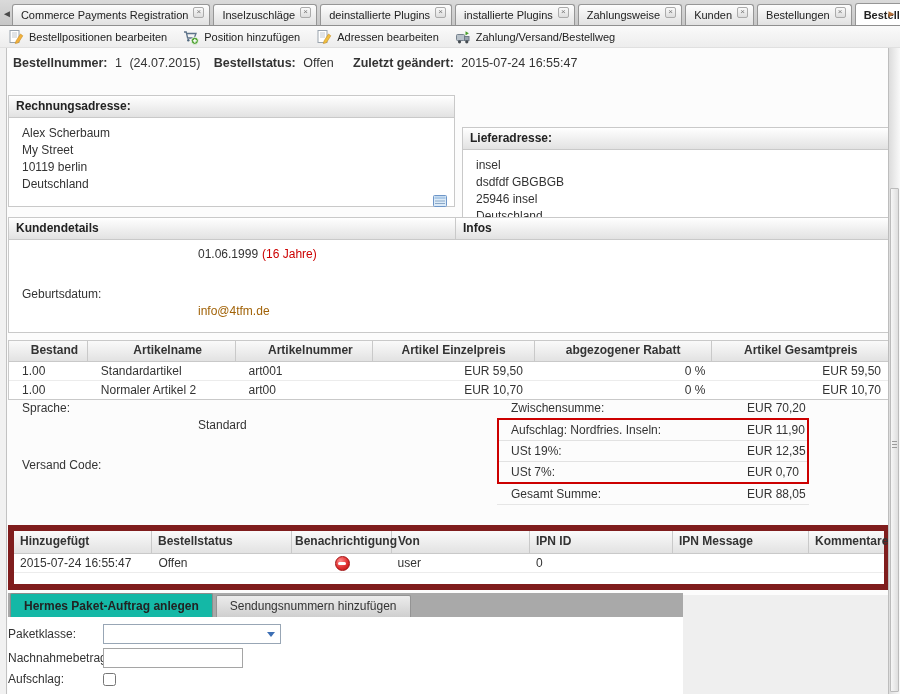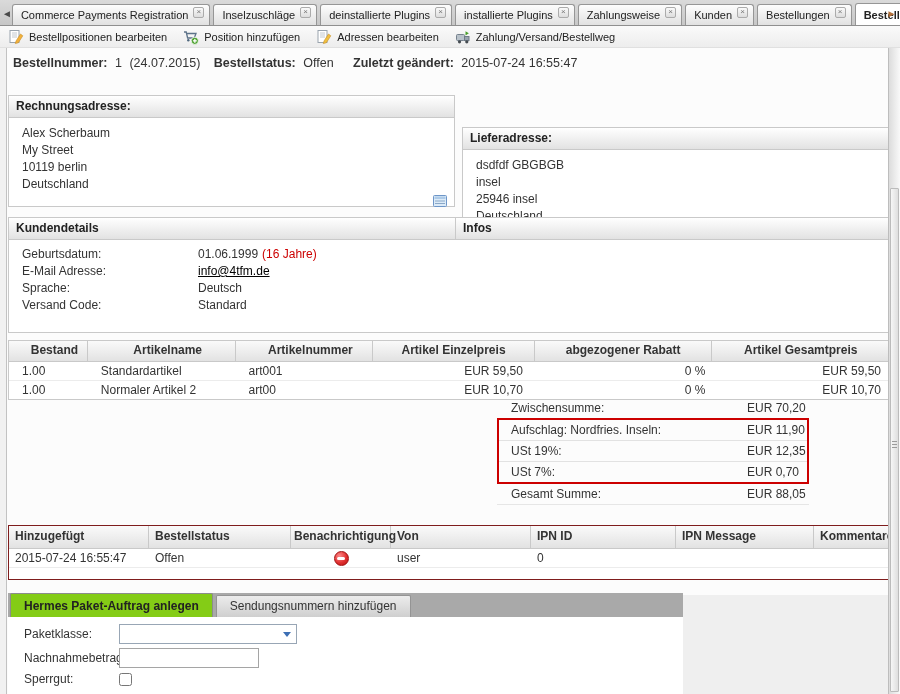--- a/index.html
+++ b/index.html
@@ -47,23 +47,23 @@
           background:linear-gradient(#ffffff,#e2e2e2); border-bottom:1px solid #c9c9c9;
           font-weight:bold; font-size:12px; color:#222; padding-left:7px; }
   .addr-body { position:relative; padding:7px 0 0 13px; line-height:17px; height:calc(100% - 22px); }
   .edit-icon { position:absolute; right:6px; bottom:4px; cursor:pointer; }
 
   .kd-hdr { display:flex; }
   .kd-hdr .cell1 { width:440px; border-right:1px solid #c9c9c9; box-sizing:border-box; }
   .kd-hdr .cell2 { flex:1; padding-left:7px; }
   .kd-body { padding:6px 0 0 13px; line-height:17px; }
   .kd-row { display:flex; }
-  .kd-label { width:176px; }
+  .kd-label { width:176px;margin-top:40px; }
   .red-text { color:#cc0000; }
-  .mail-link { color:#000000; text-decoration:underline; cursor:pointer; }
+  .mail-link { color:#a16207; cursor:pointer; }
 
   
   .items-table { position:absolute; left:8px; top:340px; width:882px; box-sizing:border-box;
                  border:1px solid #c9c9c9; background:#fff; }
   .it-hdr { display:flex; height:20px; background:linear-gradient(#fafafa,#e2e2e2);
             border-bottom:1px solid #c9c9c9; font-weight:bold; }
   .it-hdr > div { box-sizing:border-box; border-right:1px solid #c9c9c9; text-align:center;
                   line-height:19px; font-size:12px; }
   .it-hdr > div:last-child { border-right:none; }
   .it-row { display:flex; height:18px; line-height:18px; border-bottom:1px solid #ececec; }
@@ -80,49 +80,49 @@
   .trow .tval { position:absolute; left:250px; top:0; }
   .totals-box { border:2px solid #cc0000; }
   .totals-box .trow { border-top:1px solid #e2e2e2; }
   .totals-box .trow:first-child { border-top:none; }
   .totals-box .trow .tlabel { padding-left:12px; }
   .totals-box .trow .tval { left:248px; }
   .trow.total-row { border-bottom:1px solid #e6e6e6; }
 
   
   .status-table { position:absolute; left:8px; top:525px; width:882px; box-sizing:border-box;
-                  border:1px solid #7f1d1d; background:#fff; }
+                  border:6px solid #7f1d1d; background:#fff; }
   .st-hdr { display:flex; height:22px; background:linear-gradient(#fafafa,#e2e2e2);
             border-bottom:1px solid #c9c9c9; font-weight:bold; }
   .st-hdr > div { box-sizing:border-box; border-right:1px solid #c9c9c9; line-height:21px; padding-left:6px; }
   .st-hdr > div:last-child { border-right:none; }
   .st-row { display:flex; height:18px; line-height:18px; border-bottom:1px solid #ececec; }
   .st-row > div { box-sizing:border-box; padding-left:6px; }
   .s0 { width:140px; } .s1 { width:142px; } .s2 { width:100px; text-align:center; padding-left:0 !important; }
   .s3 { width:140px; } .s4 { width:145px; } .s5 { width:138px; } .s6 { width:75px; }
   .st-empty { height:11px; }
   .deny-icon { display:inline-block; position:relative; width:13px; height:13px; margin-top:2px;
                border-radius:50%; border:1px solid #a01010;
                background:radial-gradient(circle at 35% 30%, #ff8a8a, #e03030 55%, #b80f0f); }
   .deny-icon::after { content:""; position:absolute; left:2.5px; top:5px; width:8px; height:3px;
                       background:#fff; border-radius:1.5px; }
 
   
   .btabbar { position:absolute; left:8px; top:593px; width:675px; height:24px; background:#a9a9a9;
              display:flex; align-items:flex-end; padding-left:2px; box-sizing:border-box; }
   .btab { box-sizing:border-box; padding:0 13px; font-size:12px; cursor:pointer; white-space:nowrap; }
-  .btab.active { height:24px; line-height:24px; background:#84cc16; font-weight:bold; color:#222;
+  .btab.active { height:24px; line-height:24px; background:#14b8a6; font-weight:bold; color:#222;
                  border:1px solid #8c8c8c; border-bottom:none; border-radius:2px 2px 0 0; }
   .btab.inactive { height:22px; line-height:21px; margin-left:3px; color:#333;
                    background:linear-gradient(#ececec,#cfcfcf); border:1px solid #949494;
                    border-bottom:none; border-radius:2px 2px 0 0; }
   .bpanel { position:absolute; left:8px; top:617px; width:675px; height:77px; background:#fff; }
   .right-block { position:absolute; left:683px; top:595px; width:205px; height:99px; background:#efefef; }
 
-  .form-row { position:absolute; left:16px; display:flex; align-items:center; }
+  .form-row { position:absolute; left:0; display:flex; align-items:center; }
   .form-label { width:95px; font-size:12px; color:#333; }
   .fake-select { position:relative; width:178px; height:20px; box-sizing:border-box; background:#fff;
                  border:1px solid #98a6b5; cursor:pointer; }
   .sel-arrow { position:absolute; right:5px; top:7px; width:0; height:0;
                border-left:4px solid transparent; border-right:4px solid transparent;
                border-top:5px solid #3d6fb4; }
   .text-input { width:140px; height:20px; box-sizing:border-box; border:1px solid #a5a5a5;
                 font-family:"Liberation Sans", sans-serif; font-size:12px; padding:0 4px; }
   .checkbox { width:13px; height:13px; margin:0; }
 
@@ -245,22 +245,22 @@
         <rect x="2.5" y="3.5" width="11" height="2.5" fill="#aecbe8"></rect>
         <line x1="3" y1="8" x2="13" y2="8" stroke="#8aa8c8"></line>
           <line x1="3" y1="10.5" x2="13" y2="10.5" stroke="#8aa8c8"></line>
       </svg>
     </div>
   </div>
 
   <div class="panel" style="left:462px; top:95px; width:428px; height:112px;margin-top:32px;">
     <div class="phdr">Lieferadresse:</div>
     <div class="addr-body">
+      <div>insel</div>
       <div>dsdfdf GBGBGB</div>
-      <div>insel</div>
       <div>25946 insel</div>
       <div>Deutschland</div>
       <svg class="edit-icon" width="16" height="16" viewBox="0 0 16 16">
         <rect x="1.5" y="2.5" width="13" height="11" rx="1" fill="#dcebf8" stroke="#6e96c8"></rect>
         <rect x="2.5" y="3.5" width="11" height="2.5" fill="#aecbe8"></rect>
         <line x1="3" y1="8" x2="13" y2="8" stroke="#8aa8c8"></line>
           <line x1="3" y1="10.5" x2="13" y2="10.5" stroke="#8aa8c8"></line>
       </svg>
     </div>
   </div>
@@ -376,21 +376,21 @@
       <div class="fake-select">
         <span></span>
         <span class="sel-arrow"></span>
       </div>
     </div>
     <div class="form-row" style="top:31px;">
       <span class="form-label">Nachnahmebetrag:</span>
       <input class="text-input" type="text" value="" style="">
     </div>
     <div class="form-row" style="top:55px;">
-      <span class="form-label">Sperrgut:</span>
+      <span class="form-label">Aufschlag:</span>
       <input class="checkbox" type="checkbox" style="">
     </div>
   </div>
 
   <div class="vscroll">
     <div class="vthumb">
       <div class="vgrip"></div>
     </div>
   </div>
 

